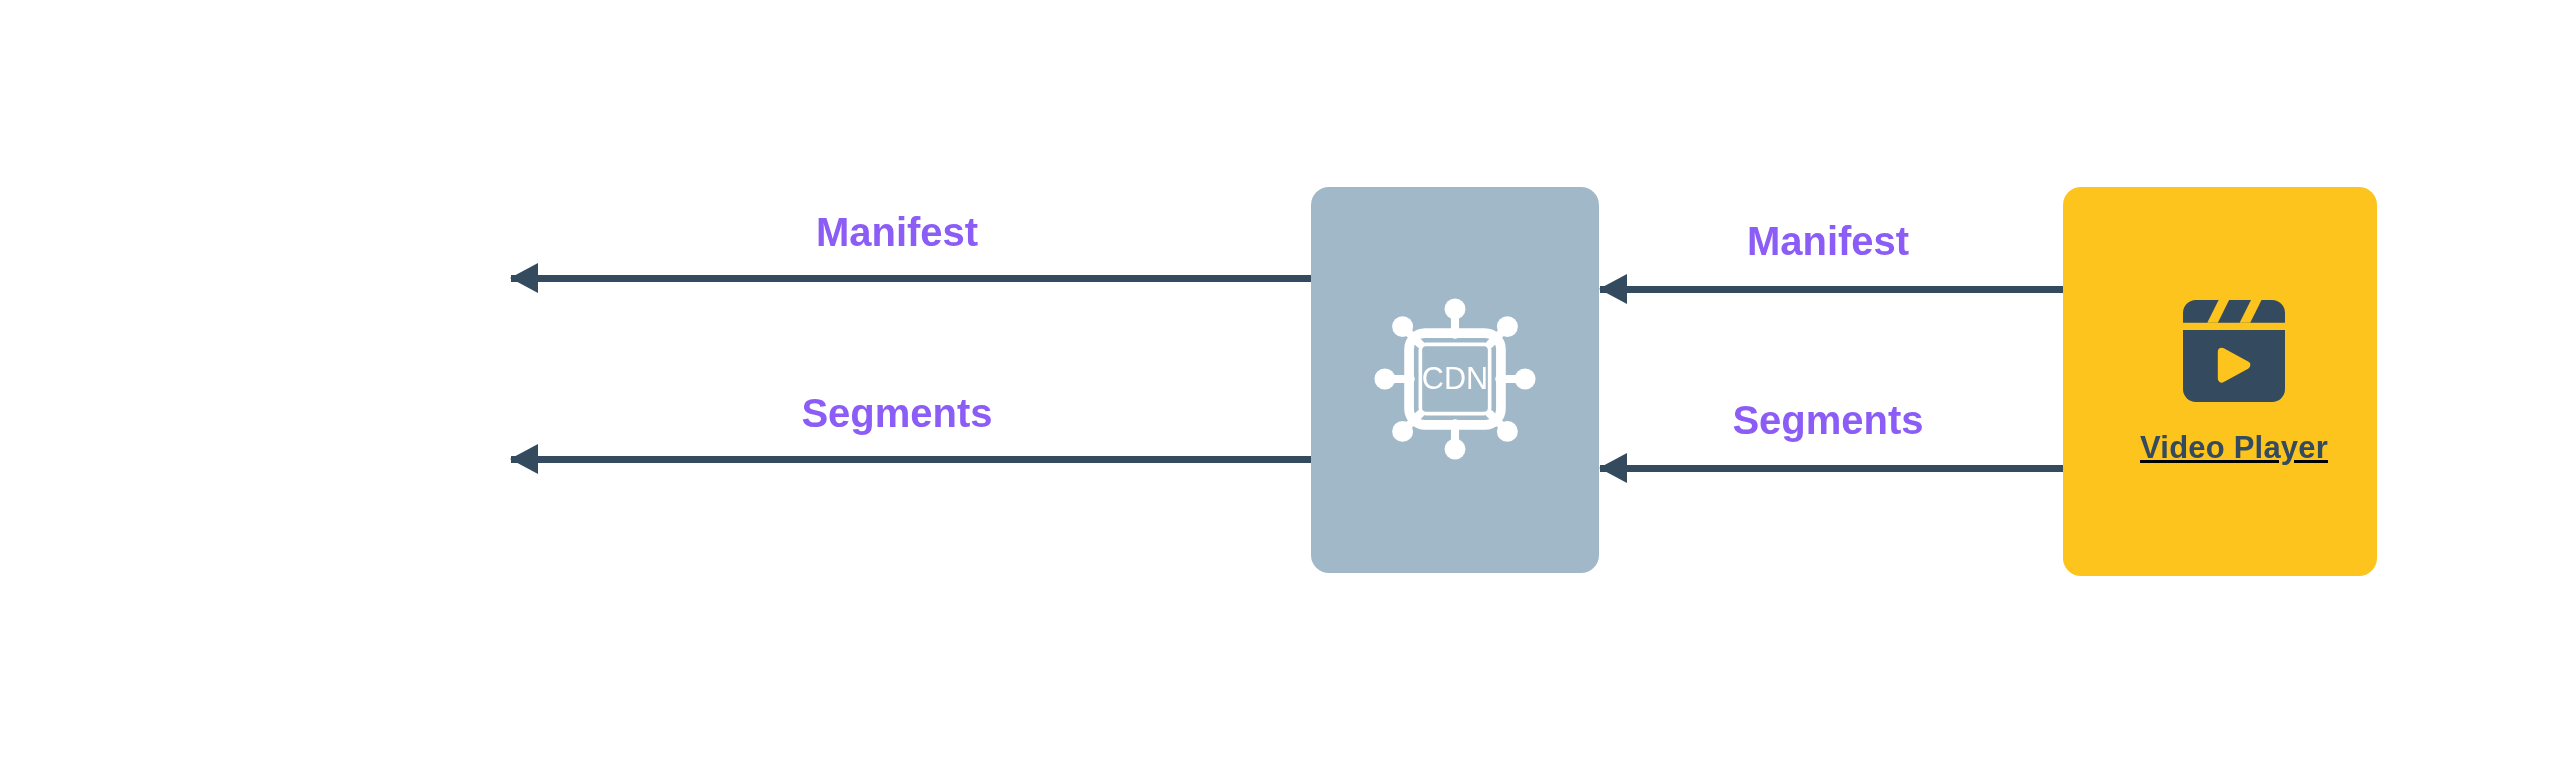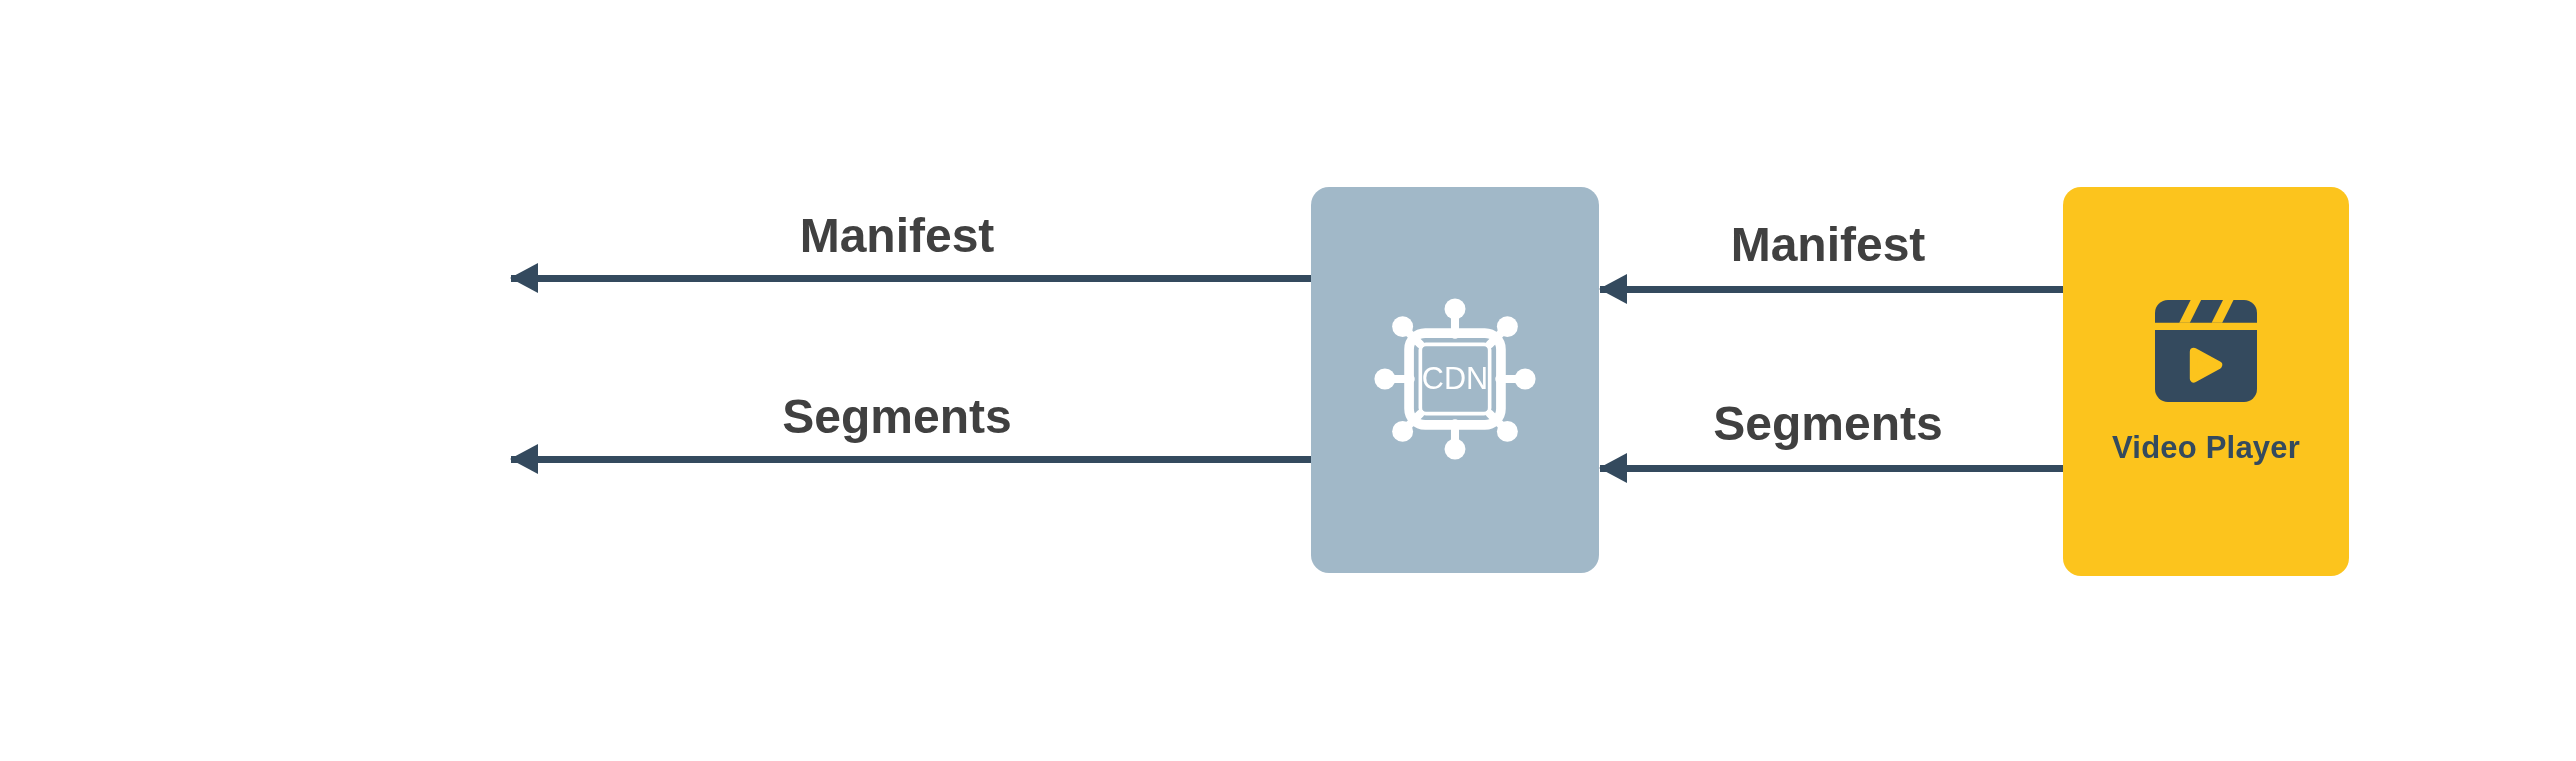--- a/index.html
+++ b/index.html
@@ -2,31 +2,31 @@
 <html style="font-size:13px"><head>
 <meta charset="utf-8">
 <style>
   html,body{margin:0;padding:0;background:#ffffff;}
   .canvas{
     position:relative;width:2576px;height:761px;background:#ffffff;
     font-family:"Liberation Sans",sans-serif;overflow:hidden;
   }
   .node{
     position:absolute;border-radius:18px;
-    display:flex;flex-direction:column;align-items:center;justify-content:center;
+    display:flex;flex-direction:column;align-items:center;justify-content:center;text-decoration:underline;
   }
   .node-origin{left:224px;top:186px;width:288px;height:389px;background:#FBF2D5;gap:27.5px;}
   .node-cdn{left:1311px;top:187px;width:288px;height:386px;background:#A1B8C8;}
-  .node-player{left:2063px;top:187px;width:286px;height:389px;background:#FCC41D;gap:27.5px;}
+  .node-player{left:2063px;top:187px;width:286px;height:389px;background:#FCC41D;gap:27.5px;padding-left:28px;}
   .node-label{
     font-size:31px;font-weight:700;color:#344A5E;line-height:1;letter-spacing:0.2px;
   }
   .edge-label{
     position:absolute;transform:translateX(-50%);
-    font-size:48px;font-weight:700;color:#404040;line-height:1;white-space:nowrap;
+    font-size:40px;font-weight:700;color:#8b5cf6;line-height:1;white-space:nowrap;
   }
   .arrow{position:absolute;height:6.5px;background:#344A5E;}
   .arrow .head{
     position:absolute;left:-0.8px;top:50%;transform:translateY(-50%);
     width:0;height:0;
     border-top:15.4px solid transparent;border-bottom:15.4px solid transparent;
     border-right:28px solid #344A5E;
   }
   .arrow-m1{left:511px;top:275px;width:800px;}
   .arrow-s1{left:511px;top:456px;width:800px;}

